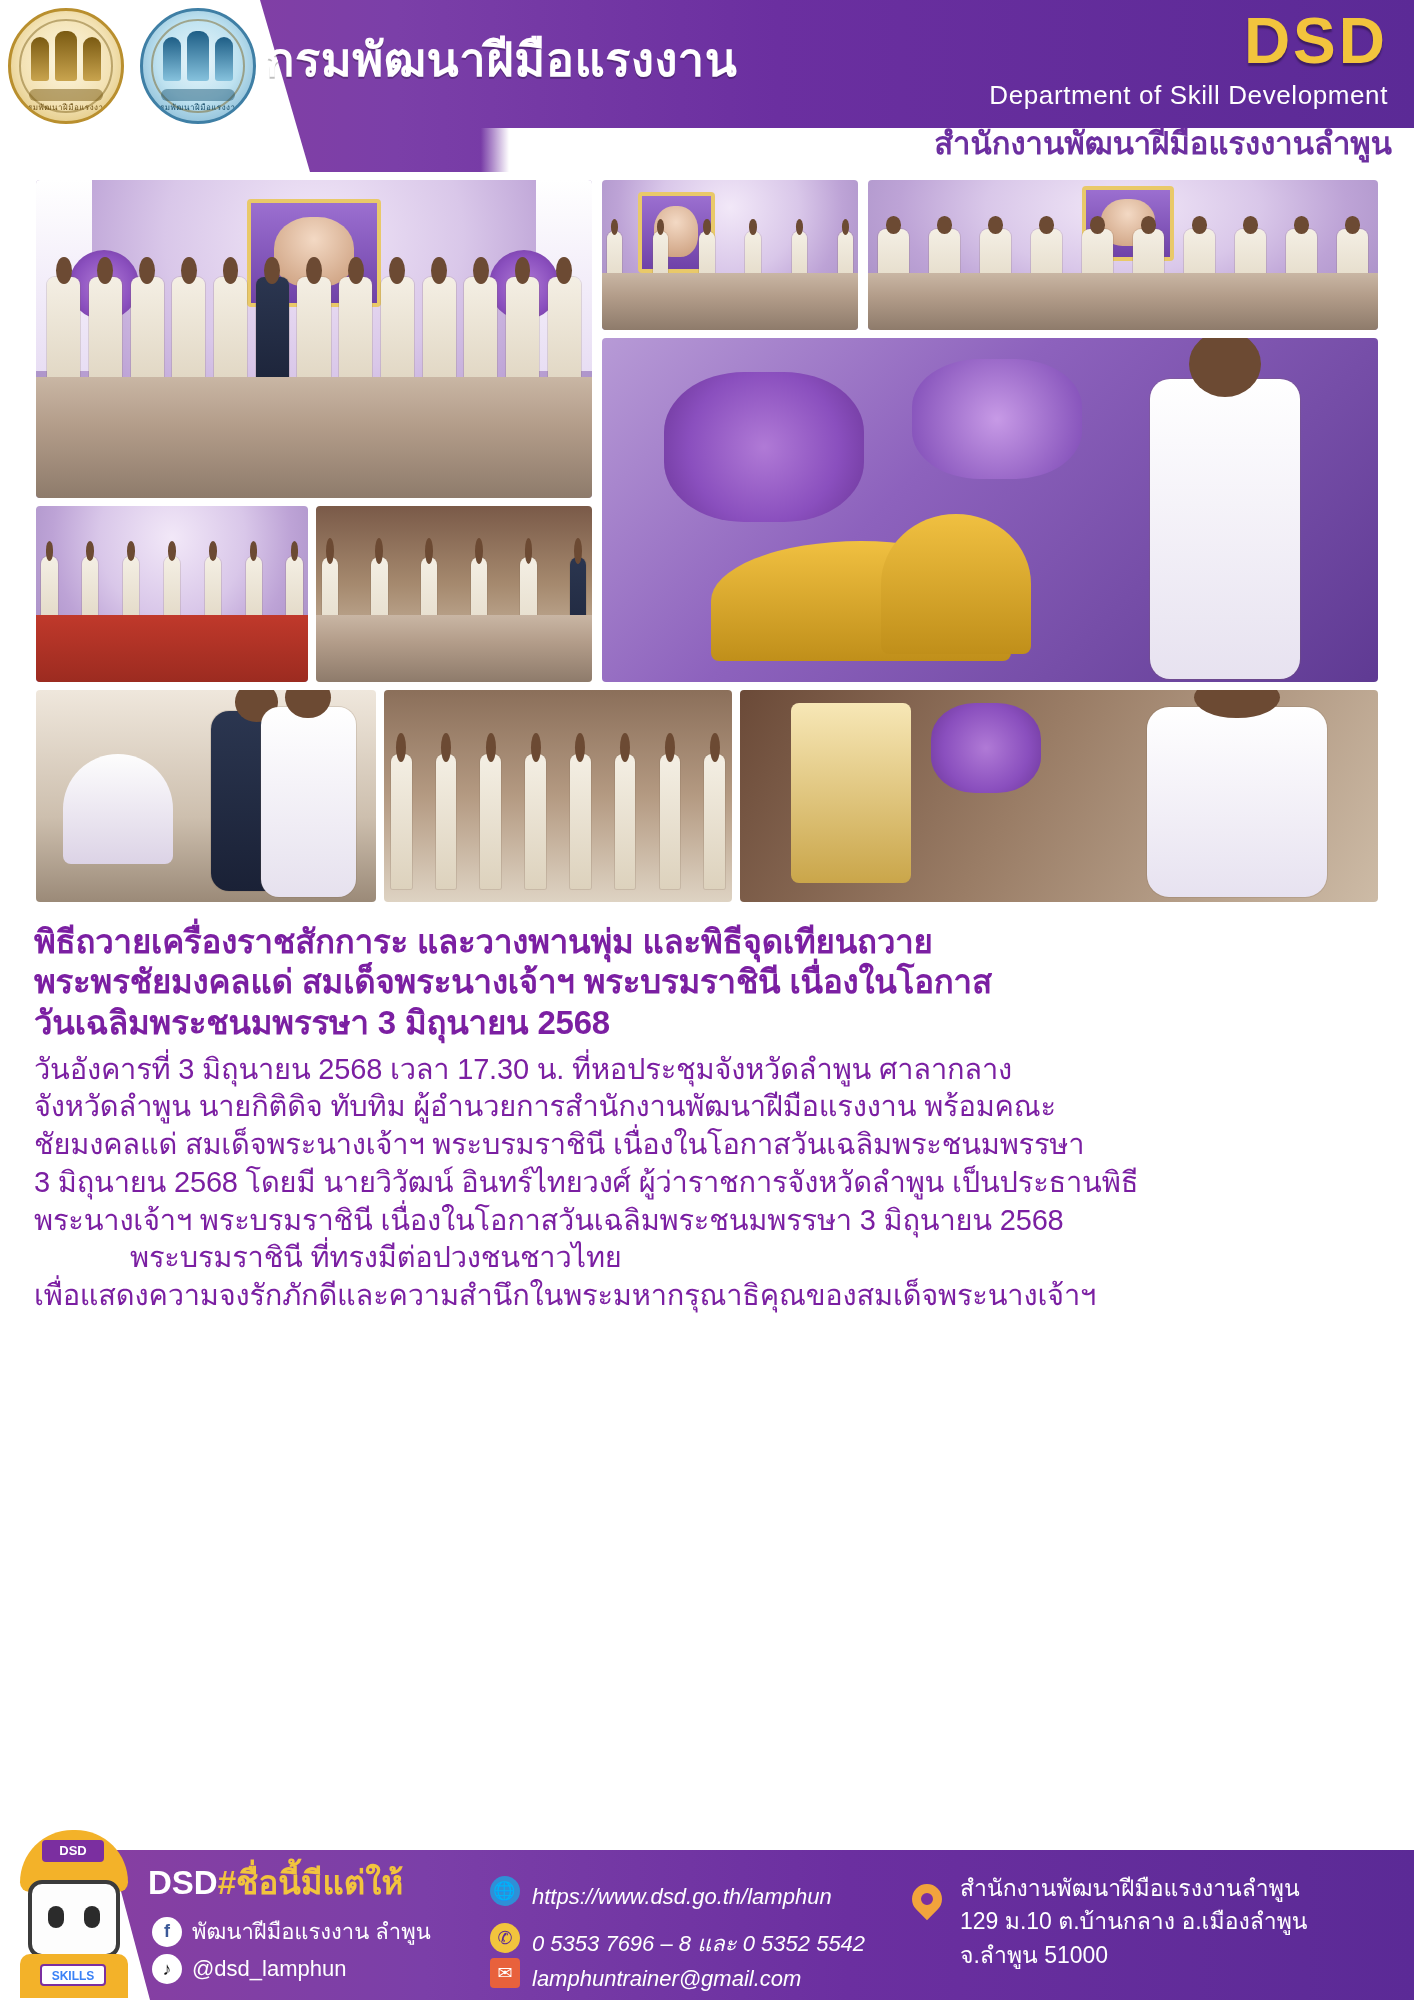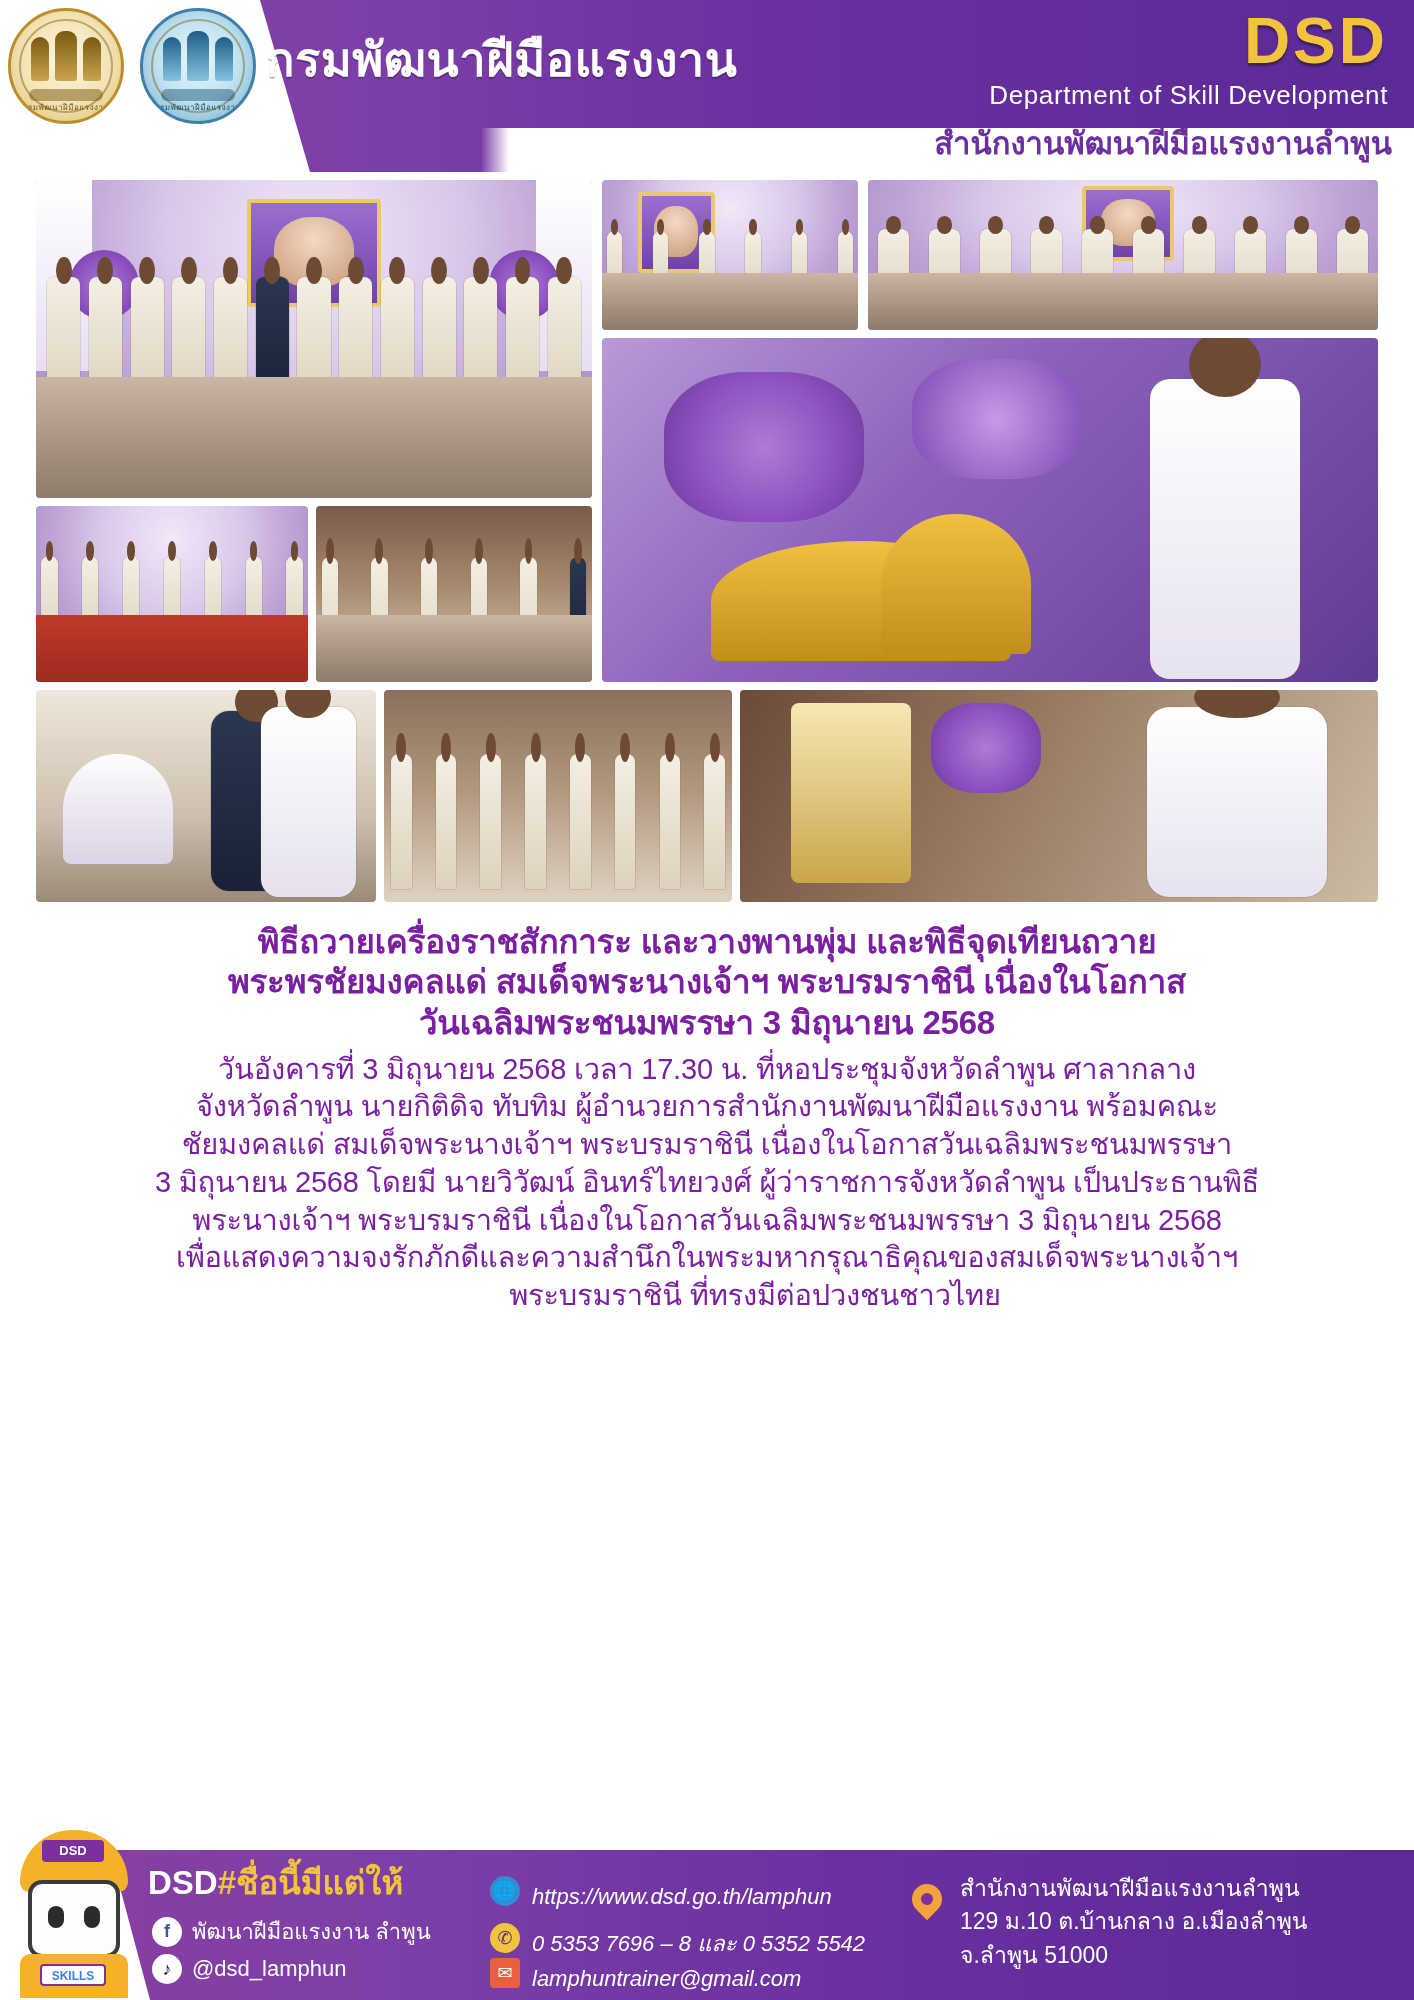--- a/index.html
+++ b/index.html
@@ -109,21 +109,21 @@
   }
   .drape { position:absolute; top:0; bottom:40%; width: 10%;
     background: linear-gradient(#ffffff, #e8def4); }
   .flowers { position:absolute; border-radius: 50%;
     background: radial-gradient(circle, #b07ad6 0%, #8a4fbe 60%, #6b3597 100%); }
   .carpet-red::after { background: linear-gradient(#c0392b 0%, #9c2b20 100%) !important; }
   .gold-tray { position:absolute; border-radius: 6px;
     background: linear-gradient(#f0c041,#c08f1a); }
 
   
-  .content { padding: 10px 34px 0 34px; text-align: center; }
+  .content { padding: 10px 34px 0 34px; }
   .headline {
     color: #7b1fa2; font-weight: bold; font-size: 33px; line-height: 1.22;
     letter-spacing: -0.2px;
   }
   .body-text {
     margin-top: 8px;
     color: #7b1fa2; font-size: 29px; line-height: 1.30; letter-spacing: -0.2px;
   }
   .body-text p { margin: 0; }
 
@@ -330,22 +330,22 @@
     <div>พระพรชัยมงคลแด่ สมเด็จพระนางเจ้าฯ  พระบรมราชินี  เนื่องในโอกาส</div>
     <div>วันเฉลิมพระชนมพรรษา 3 มิถุนายน 2568</div>
   </div>
 
   <div class="body-text">
     <p>วันอังคารที่ 3 มิถุนายน 2568 เวลา 17.30 น. ที่หอประชุมจังหวัดลำพูน ศาลากลาง</p>
     <p>จังหวัดลำพูน นายกิติดิจ ทับทิม ผู้อำนวยการสำนักงานพัฒนาฝีมือแรงงาน พร้อมคณะ</p>
     <p>ชัยมงคลแด่ สมเด็จพระนางเจ้าฯ พระบรมราชินี เนื่องในโอกาสวันเฉลิมพระชนมพรรษา</p>
     <p>3 มิถุนายน 2568 โดยมี นายวิวัฒน์ อินทร์ไทยวงศ์ ผู้ว่าราชการจังหวัดลำพูน เป็นประธานพิธี</p>
     <p>พระนางเจ้าฯ พระบรมราชินี เนื่องในโอกาสวันเฉลิมพระชนมพรรษา 3 มิถุนายน 2568</p>
+    <p style="padding-left:96px;">พระบรมราชินี ที่ทรงมีต่อปวงชนชาวไทย</p>
     <p>เพื่อแสดงความจงรักภักดีและความสำนึกในพระมหากรุณาธิคุณของสมเด็จพระนางเจ้าฯ</p>
-    <p style="padding-left:96px;">พระบรมราชินี ที่ทรงมีต่อปวงชนชาวไทย</p>
   </div>
 </div>
 
 <div class="footer">
   <div class="footer-white"></div>
 
   <div class="mascot">
     <div class="helmet"></div>
     <div class="helmet-badge">DSD</div>
     <div class="face">

